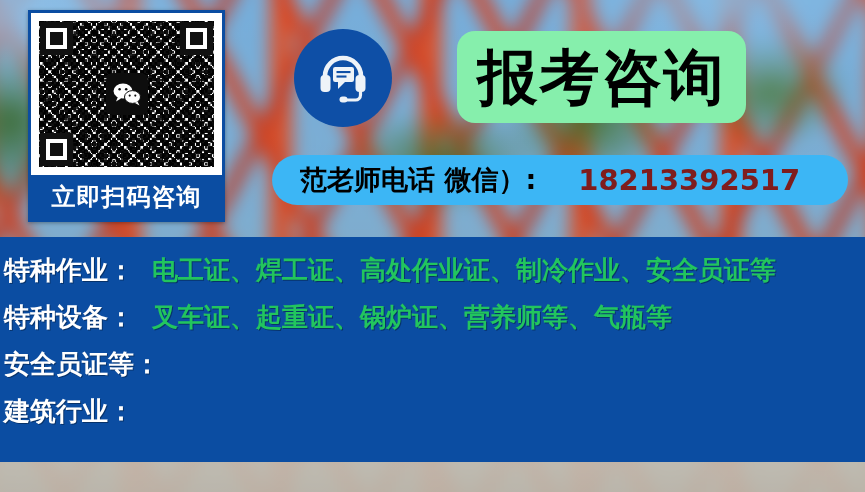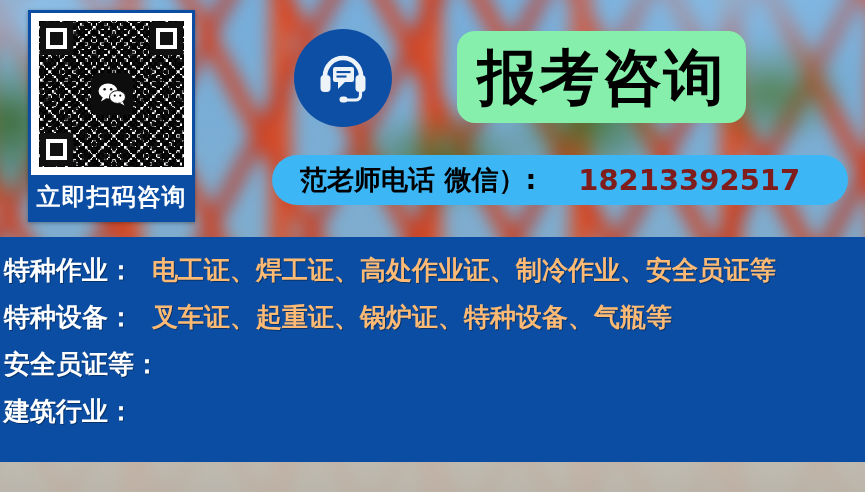--- a/index.html
+++ b/index.html
@@ -48,21 +48,21 @@
     position: absolute;
     inset: 0;
     background: linear-gradient(to bottom, rgba(0,0,0,0.04), rgba(0,0,0,0.10));
   }
 
   
   .qr-card {
     position: absolute;
     left: 28px;
     top: 10px;
-    width: 167px;
+    width: 197px;
     height: 212px;
     background: #0b4da2;
     border: 3px solid #0b4da2;
     box-sizing: border-box;
     box-shadow: 0 1px 4px rgba(0,0,0,0.35);
   }
   .qr-frame {
     width: 100%;
     height: 162px;
     background: #ffffff;
@@ -212,21 +212,21 @@
   }
   .info-label {
     color: #ffffff;
     font-size: 26px;
     font-weight: bold;
     width: 148px;
     flex: 0 0 148px;
     text-shadow: 1px 1px 0 rgba(0,0,0,0.35);
   }
   .info-value {
-    color: #fdba74;
+    color: #22c55e;
     font-size: 26px;
     font-weight: bold;
     text-shadow: 1px 1px 0 rgba(0,0,0,0.35);
   }
 </style>
 </head>
 <body>
 
 <div id="poster">
 
@@ -285,21 +285,21 @@
 
   <div class="info-panel">
 
     <div class="info-row">
       <span class="info-label">特种作业：</span>
       <span class="info-value">电工证、焊工证、高处作业证、制冷作业、安全员证等</span>
     </div>
 
     <div class="info-row">
       <span class="info-label">特种设备：</span>
-      <span class="info-value">叉车证、起重证、锅炉证、特种设备、气瓶等</span>
+      <span class="info-value">叉车证、起重证、锅炉证、营养师等、气瓶等</span>
     </div>
 
     <div class="info-row">
       <span class="info-label">安全员证等：</span>
     </div>
 
     <div class="info-row">
       <span class="info-label">建筑行业：</span>
     </div>
 

